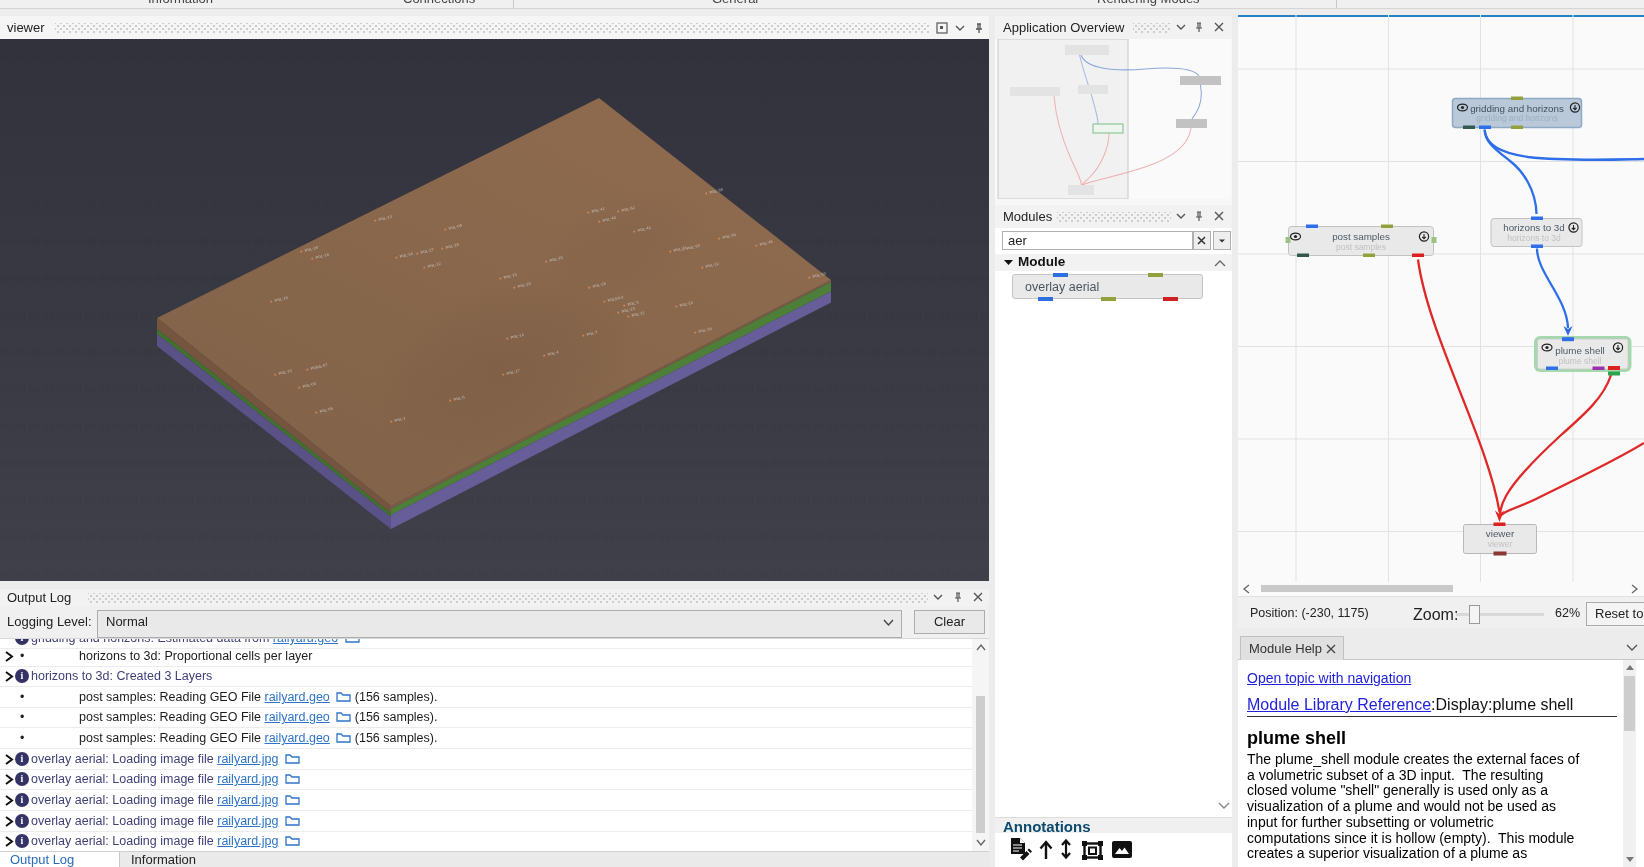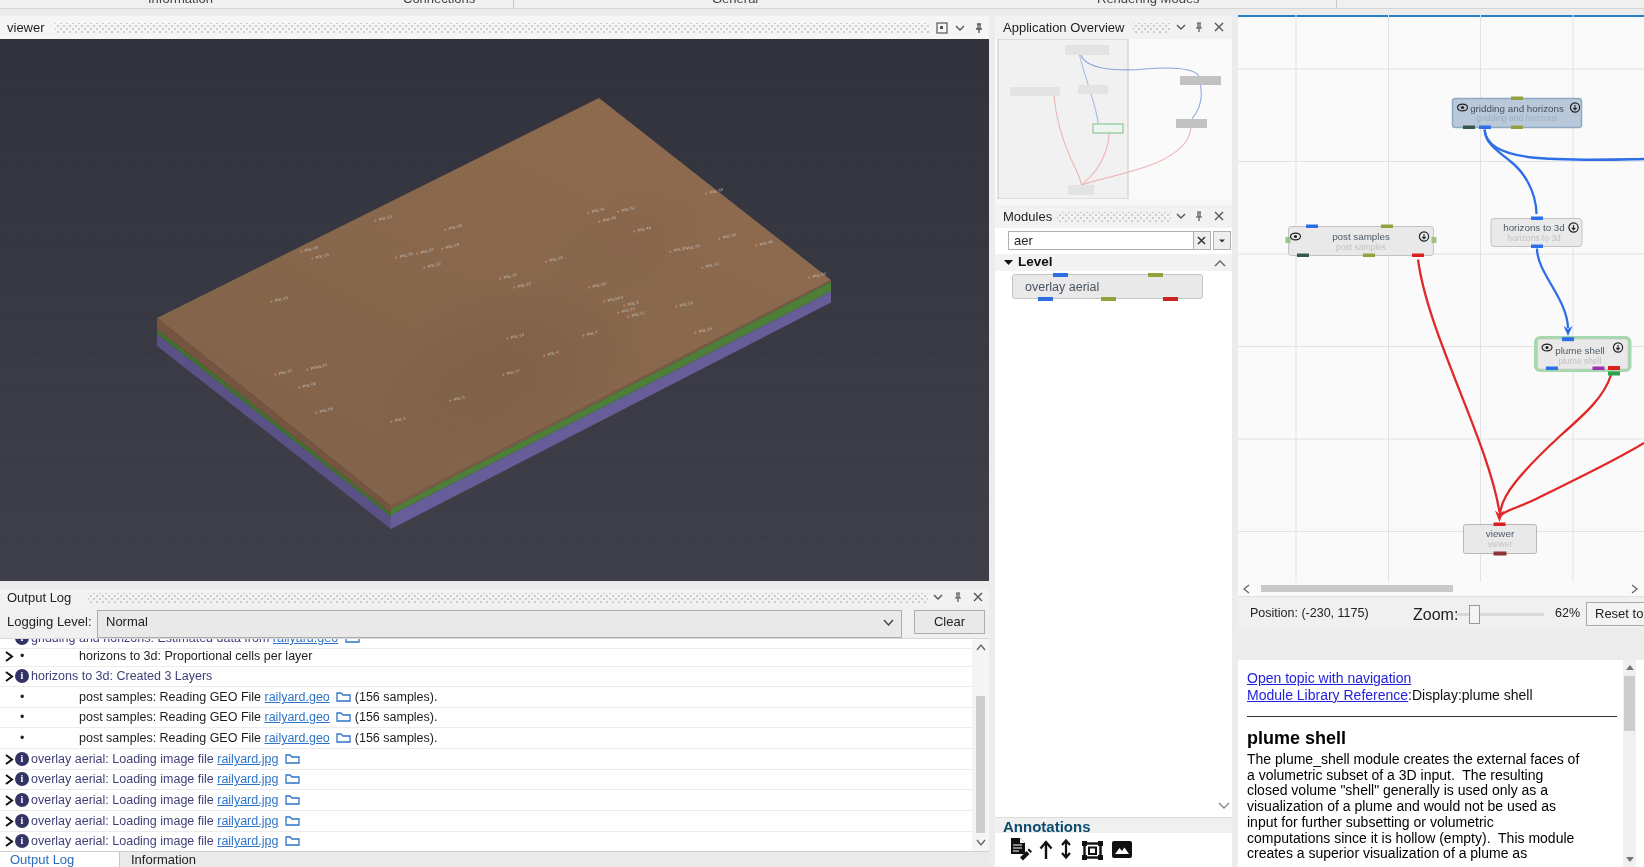--- a/index.html
+++ b/index.html
@@ -430,39 +430,39 @@
   <div class="abs ptitle" style="left:8px;top:4px;">Modules</div>
   <div class="abs grip" style="left:62px;top:7px;width:114px;height:10px;"></div>
   <svg class="abs" style="left:180px;top:6px;" width="54" height="13" viewBox="0 0 54 13">
     <path d="M 2 3 L 6 7 L 10 3" fill="none" stroke="#555" stroke-width="1.4"></path>
     <path d="M 22 1 L 26 1 M 23 1 L 23 6 M 25 1 L 25 6 M 21 6 L 27 6 M 24 6 L 24 10" stroke="#555" stroke-width="1.2" fill="none"></path>
     <path d="M 40 1 L 48 9 M 48 1 L 40 9" stroke="#555" stroke-width="1.4" fill="none"></path>
   </svg>
 </div>
 <div class="abs" style="left:995px;top:228px;width:237px;height:639px;background:#fff;">
 
-  <div class="abs" style="left:7px;top:3px;width:191px;height:19px;background:#fff;border:1px solid #b0b0b0;margin-left:6px;">
+  <div class="abs" style="left:7px;top:3px;width:191px;height:19px;background:#fff;border:1px solid #b0b0b0;">
     <div class="abs" style="left:5px;top:1px;font-size:13px;color:#222;">aer</div>
   </div>
   <div class="abs" style="left:198px;top:3px;width:18px;height:19px;background:#eee;border:1px solid #b0b0b0;">
     <svg width="16" height="17">
         <path d="M 4 5 L 11 12 M 11 5 L 4 12" stroke="#333" stroke-width="1.5"></path>
       </svg>
   </div>
   <div class="abs" style="left:218px;top:3px;width:18px;height:19px;background:#eee;border:1px solid #b0b0b0;">
     <svg width="16" height="17">
         <path d="M 5 7.5 L 8 10.5 L 11 7.5 Z" fill="#333"></path>
       </svg>
   </div>
 
   <div class="abs" style="left:0;top:26px;width:237px;height:17px;background:#f2f2f2;">
     <svg class="abs" style="left:8px;top:4px;" width="12" height="10">
         <path d="M 1 2 L 5.5 7 L 10 2 Z" fill="#111"></path>
       </svg>
-    <div class="abs" style="left:23px;top:0px;font-size:13.5px;font-weight:bold;color:#111;">Level</div>
+    <div class="abs" style="left:23px;top:0px;font-size:13.5px;font-weight:bold;color:#111;">Module</div>
     <svg class="abs" style="left:218px;top:4px;" width="14" height="10">
         <path d="M 2 8 L 7 3 L 12 8" fill="none" stroke="#666" stroke-width="1.4"></path>
       </svg>
   </div>
 
   <div class="abs" style="left:17px;top:46px;width:191px;height:25px;background:#e9e9e9;border:1px solid #c4c4c4;border-radius:3px;">
     <div class="abs" style="left:12px;top:5px;font-size:12.5px;color:#4a5560;">overlay aerial</div>
     <div class="abs" style="left:40px;top:-2px;width:15px;height:4px;background:#2e6fe0;"></div>
     <div class="abs" style="left:135px;top:-2px;width:15px;height:4px;background:#93a13d;"></div>
     <div class="abs" style="left:25px;top:22px;width:15px;height:4px;background:#2e6fe0;"></div>
@@ -631,23 +631,34 @@
 <div class="abs" style="left:1238px;top:596px;width:406px;height:32px;background:#f0f0f0;border-top:1px solid #e0e0e0;">
   <div class="abs" style="left:12px;top:9px;font-size:12.5px;color:#222;">Position: (-230, 1175)</div>
   <div class="abs" style="left:175px;top:9px;font-size:16px;color:#222;">Zoom:</div>
   <div class="abs" style="left:218px;top:16px;width:88px;height:3px;background:#d8d8d8;"></div>
   <div class="abs" style="left:231px;top:8px;width:11px;height:19px;background:#f4f4f4;border:1px solid #999;"></div>
   <div class="abs" style="left:317px;top:9px;font-size:12.5px;color:#222;">62%</div>
   <div class="abs" style="left:348px;top:5px;width:70px;height:24px;background:#f4f4f4;border:1px solid #aaa;font-size:13px;color:#222;padding:3px 0 0 8px;">Reset to</div>
 </div>
 
 <div class="abs" style="left:1238px;top:628px;width:406px;height:239px;background:#ececec;">
+  <div class="abs" style="left:0;top:8px;width:406px;height:24px;background:#ececec;border-bottom:1px solid #c8c8c8;">
+    <div class="abs" style="left:2px;top:0;width:104px;height:24px;background:#e0e0e0;border:1px solid #c0c0c0;border-bottom:none;">
+      <div class="abs" style="left:8px;top:4px;font-size:13px;color:#333;">Module Help</div>
+      <svg class="abs" style="left:84px;top:7px;" width="12" height="11">
+          <path d="M 2 1 L 10 9 M 10 1 L 2 9" stroke="#444" stroke-width="1.3" fill="none"></path>
+        </svg>
+    </div>
+    <svg class="abs" style="left:387px;top:7px;" width="14" height="10">
+        <path d="M 2 2 L 7 7 L 12 2" fill="none" stroke="#555" stroke-width="1.4"></path>
+      </svg>
+  </div>
   <div class="abs" style="left:0;top:32px;width:406px;height:207px;background:#fff;overflow:hidden;">
     <div class="abs" style="left:9px;top:10px;font-size:14px;color:#2222dd;text-decoration:underline;">Open topic with navigation</div>
-    <div class="abs" style="left:9px;top:27px;font-size:14px;color:#111;"><span style="color:#2222dd;text-decoration:underline;">Module Library Reference</span>:Display:plume shell</div>
+    <div class="abs" style="left:9px;top:36px;font-size:16px;color:#111;"><span style="color:#2222dd;text-decoration:underline;">Module Library Reference</span>:Display:plume shell</div>
     <div class="abs" style="left:9px;top:56px;width:370px;height:1px;background:#333;"></div>
     <div class="abs" style="left:9px;top:68px;font-size:18px;font-weight:bold;color:#000;">plume shell</div>
     <div class="abs" style="left:9px;top:92px;font-size:14px;line-height:15.7px;color:#000;width:390px;">The plume_shell module creates the external faces of<br>a volumetric subset of a 3D input.&nbsp; The resulting<br>closed volume "shell" generally is used only as a<br>visualization of a plume and would not be used as<br>input for further subsetting or volumetric<br>computations since it is hollow (empty).&nbsp; This module<br>creates a superior visualization of a plume as</div>
 
     <div class="abs" style="left:385px;top:0;width:13px;height:207px;background:#f0f0f0;">
       <svg class="abs" style="left:2px;top:4px;" width="10" height="8">
           <path d="M 1 6 L 5 1 L 9 6 Z" fill="#777"></path>
         </svg>
       <div class="abs" style="left:1px;top:16px;width:11px;height:55px;background:#cdcdcd;"></div>
       <svg class="abs" style="left:2px;top:196px;" width="10" height="8">

